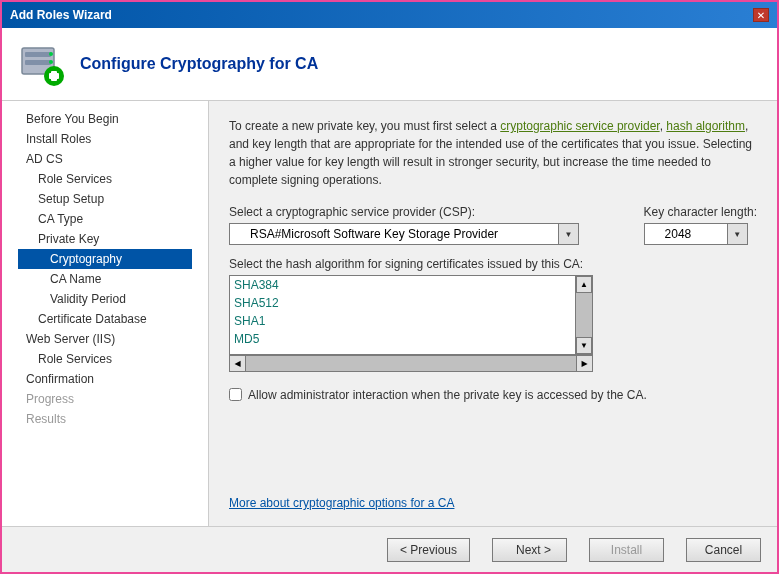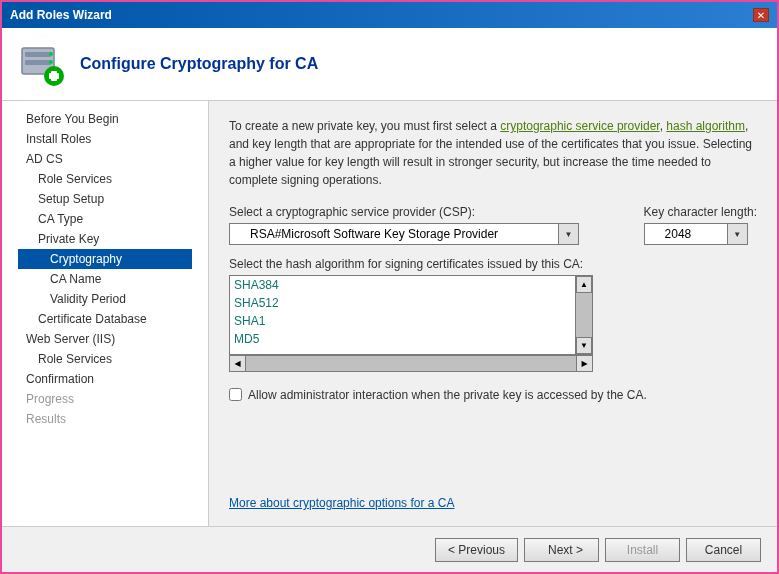--- a/index.html
+++ b/index.html
@@ -275,21 +275,21 @@
       font-size: 12px;
       cursor: pointer;
     }
     .footer {
       background: #f0f0f0;
       border-top: 1px solid #ccc;
       padding: 8px 16px;
       display: flex;
       justify-content: flex-end;
       align-items: center;
-      gap: 6px;
+      gap: 22px;
       height: 46px;
     }
     .btn {
       min-width: 75px;
       height: 24px;
       padding: 0 12px;
       font-size: 12px;
       border: 1px solid #7a7a7a;
       background: linear-gradient(to bottom, #f5f5f5, #dcdcdc);
       cursor: pointer;

